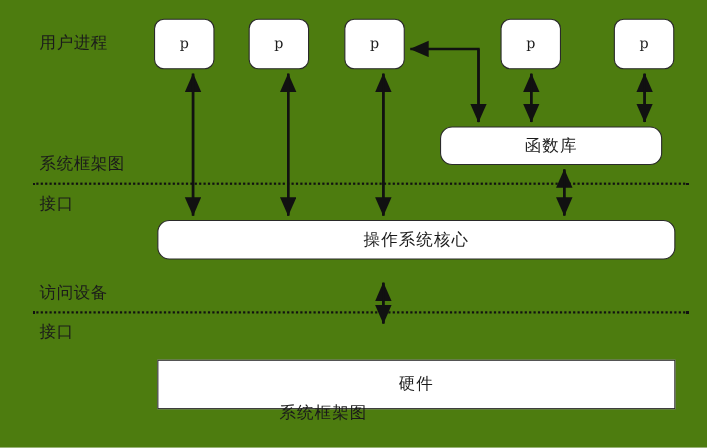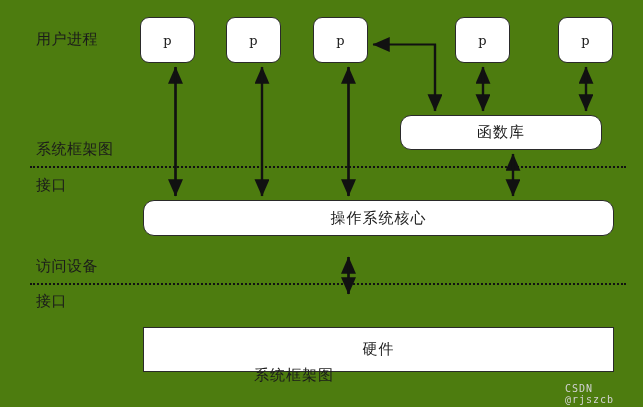--- a/index.html
+++ b/index.html
@@ -185,15 +185,14 @@
     </g>
 
     <g>
       <line x1="348.5" y1="294" x2="348.5" y2="257" stroke="#111111" stroke-width="2.2" marker-end="url(#ah)"></line>
       <line x1="348.5" y1="257" x2="348.5" y2="294" stroke="#111111" stroke-width="2.2" marker-end="url(#ah)"></line>
     </g>
   </svg>
 
   <div class="lbl caption" style="left:254px; top:366px;">系统框架图</div>
 
-  <div class="watermark" style="left:565px; top:383px;">CSDN @rjszcb</div>
 
 </div>
 
 </body></html>

